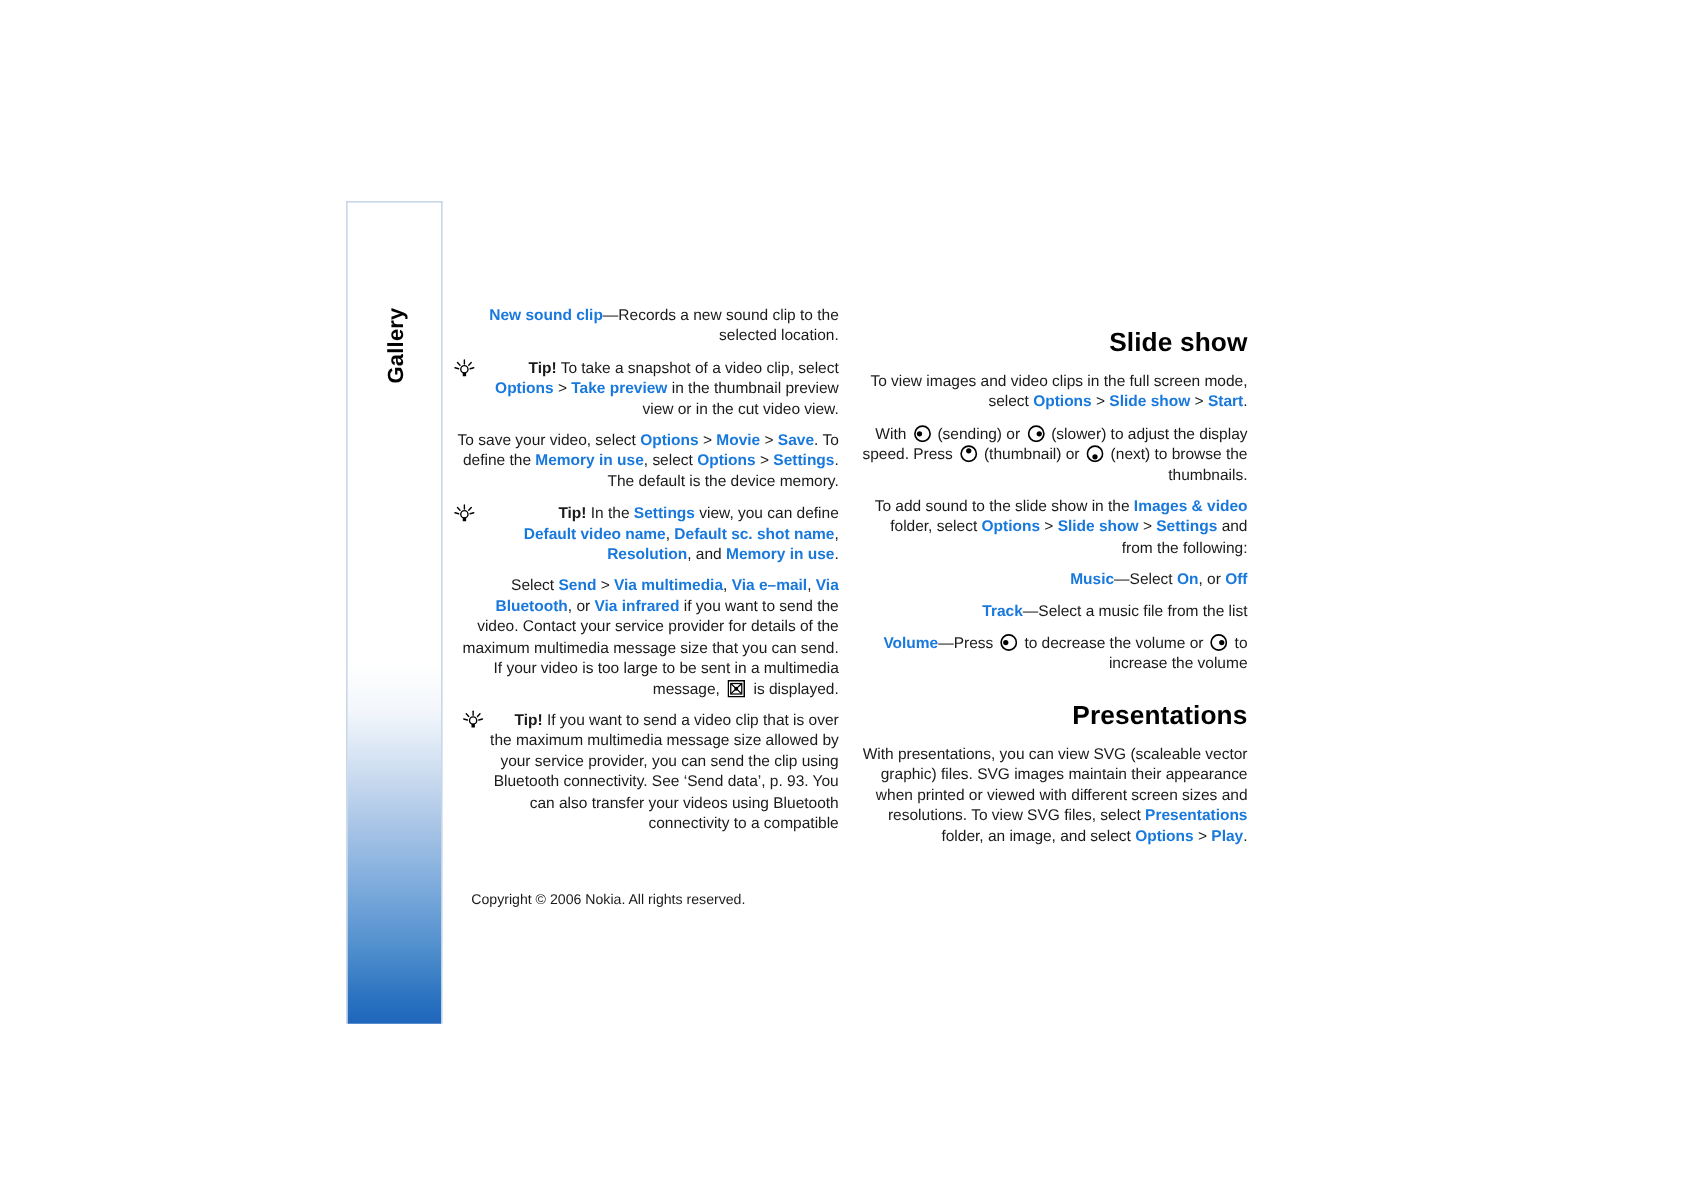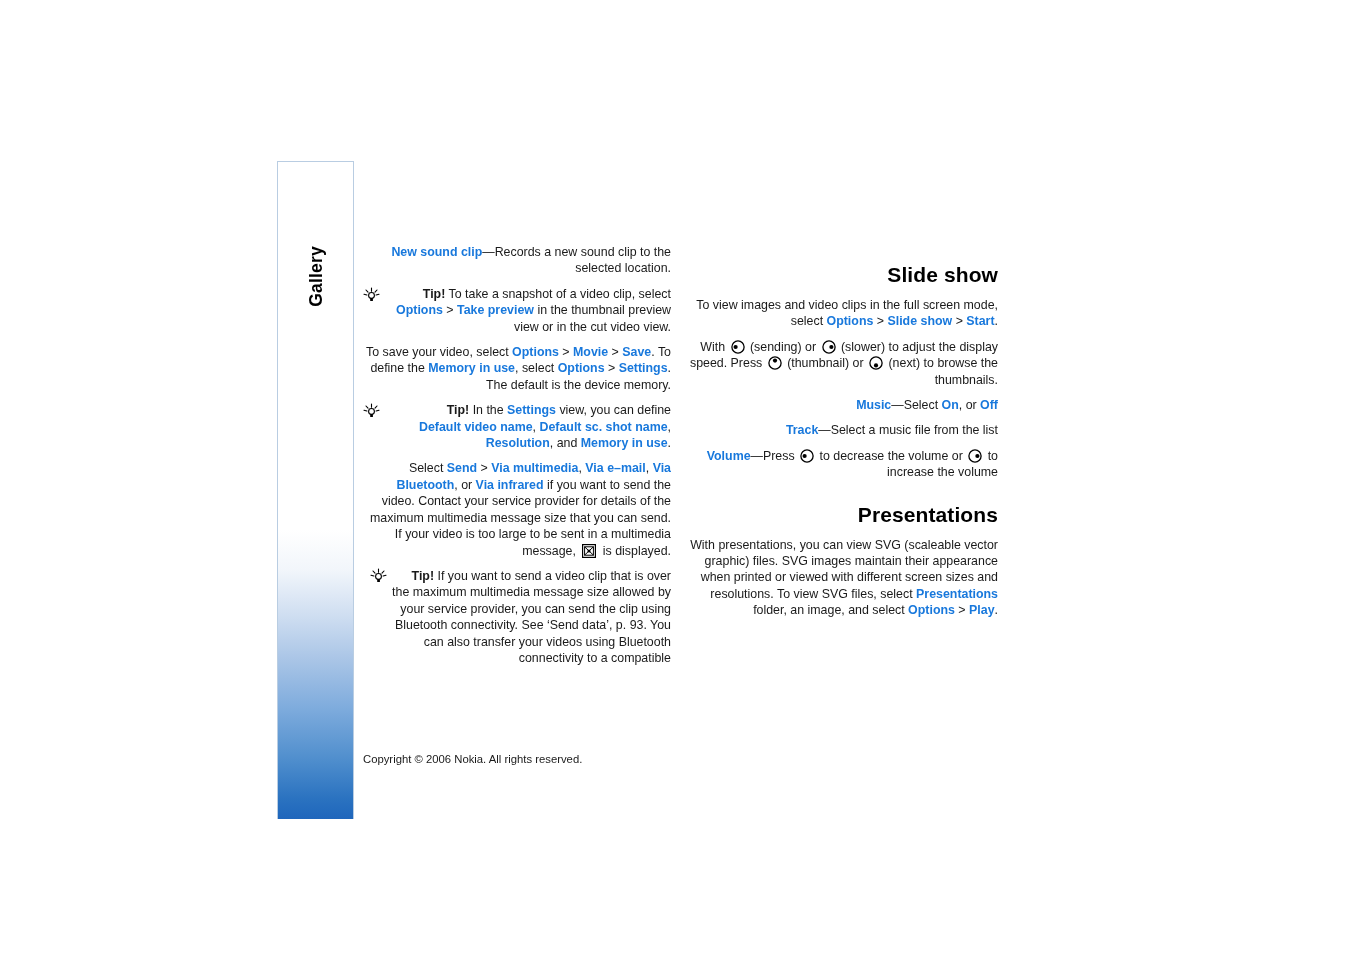--- a/index.html
+++ b/index.html
@@ -143,26 +143,25 @@
     display: inline-block;
     vertical-align: -3px;
     width: 14px;
     height: 14px;
     margin: 0 3px;
   }
 
   
   .copyright {
     position: absolute;
-    left: 363px;
+    left: 377px;
     top: 714px;
     font-size: 11.3px;
     color: #1a1a1a;
     white-space: nowrap;
-    margin-top: 39px;
   }
 </style>
 </head>
 <body>
 
 <div class="page">
 
   <div class="sidebar">
     <div class="sidebar-title">
       <span>Gallery</span>
@@ -250,20 +249,21 @@
             <circle cx="7" cy="7" r="6.1" fill="none" stroke="#000" stroke-width="1.3"></circle>
             <circle cx="9.4" cy="7" r="2.1" fill="#000"></circle>
           </svg></span><span> (slower) to adjust the display speed. Press </span><span class="navkey"><svg width="14" height="14" viewBox="0 0 14 14">
             <circle cx="7" cy="7" r="6.1" fill="none" stroke="#000" stroke-width="1.3"></circle>
             <circle cx="7" cy="4.6" r="2.1" fill="#000"></circle>
           </svg></span><span> (thumbnail) or </span><span class="navkey"><svg width="14" height="14" viewBox="0 0 14 14">
             <circle cx="7" cy="7" r="6.1" fill="none" stroke="#000" stroke-width="1.3"></circle>
             <circle cx="7" cy="9.4" r="2.1" fill="#000"></circle>
           </svg></span><span> (next) to browse the thumbnails.</span></p>
 
+    <p><span>To add sound to the slide show in the </span><span class="b">Images &amp; video</span><span> folder, select </span><span class="b">Options</span><span class="gt"> &gt; </span><span class="b">Slide show</span><span class="gt"> &gt; </span><span class="b">Settings</span><span> and from the following:</span></p>
 
     <p><span class="b">Music</span><span>—Select </span><span class="b">On</span><span>, or </span><span class="b">Off</span></p>
 
     <p><span class="b">Track</span><span>—Select a music file from the list</span></p>
 
     <p><span class="b">Volume</span><span>—Press </span><span class="navkey"><svg width="14" height="14" viewBox="0 0 14 14">
             <circle cx="7" cy="7" r="6.1" fill="none" stroke="#000" stroke-width="1.3"></circle>
             <circle cx="4.6" cy="7" r="2.1" fill="#000"></circle>
           </svg></span><span> to decrease the volume or </span><span class="navkey"><svg width="14" height="14" viewBox="0 0 14 14">
             <circle cx="7" cy="7" r="6.1" fill="none" stroke="#000" stroke-width="1.3"></circle>

